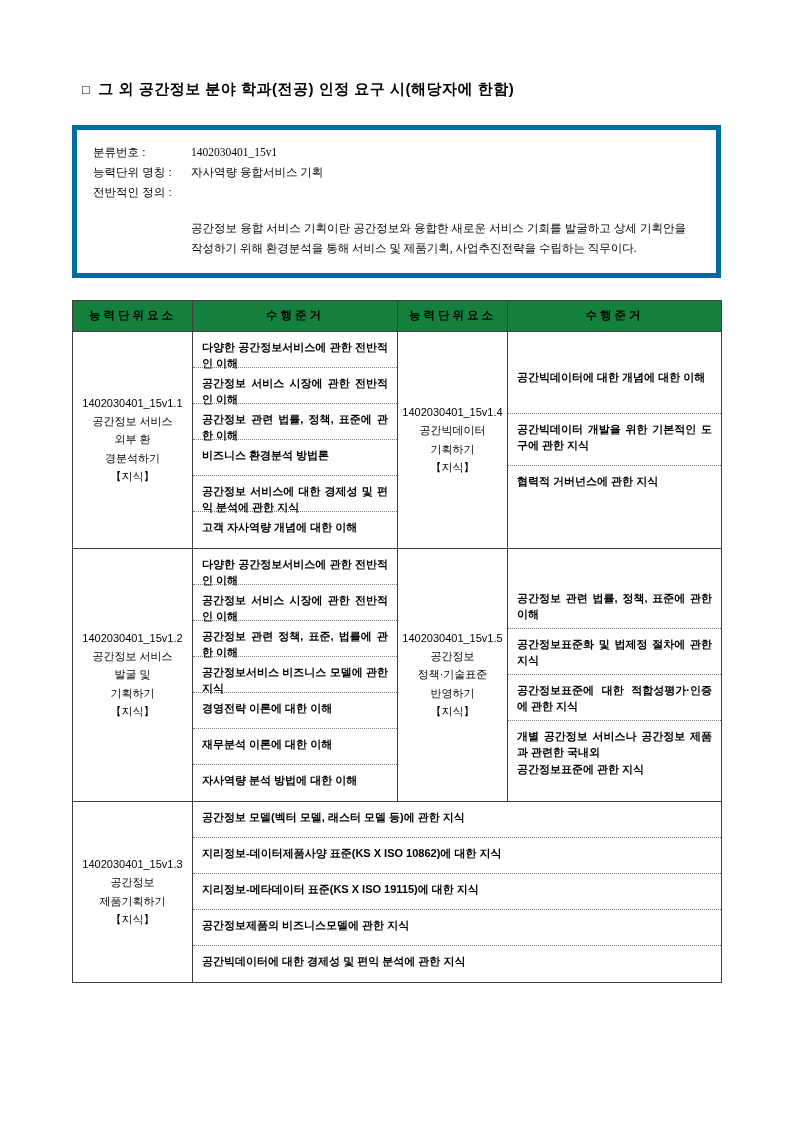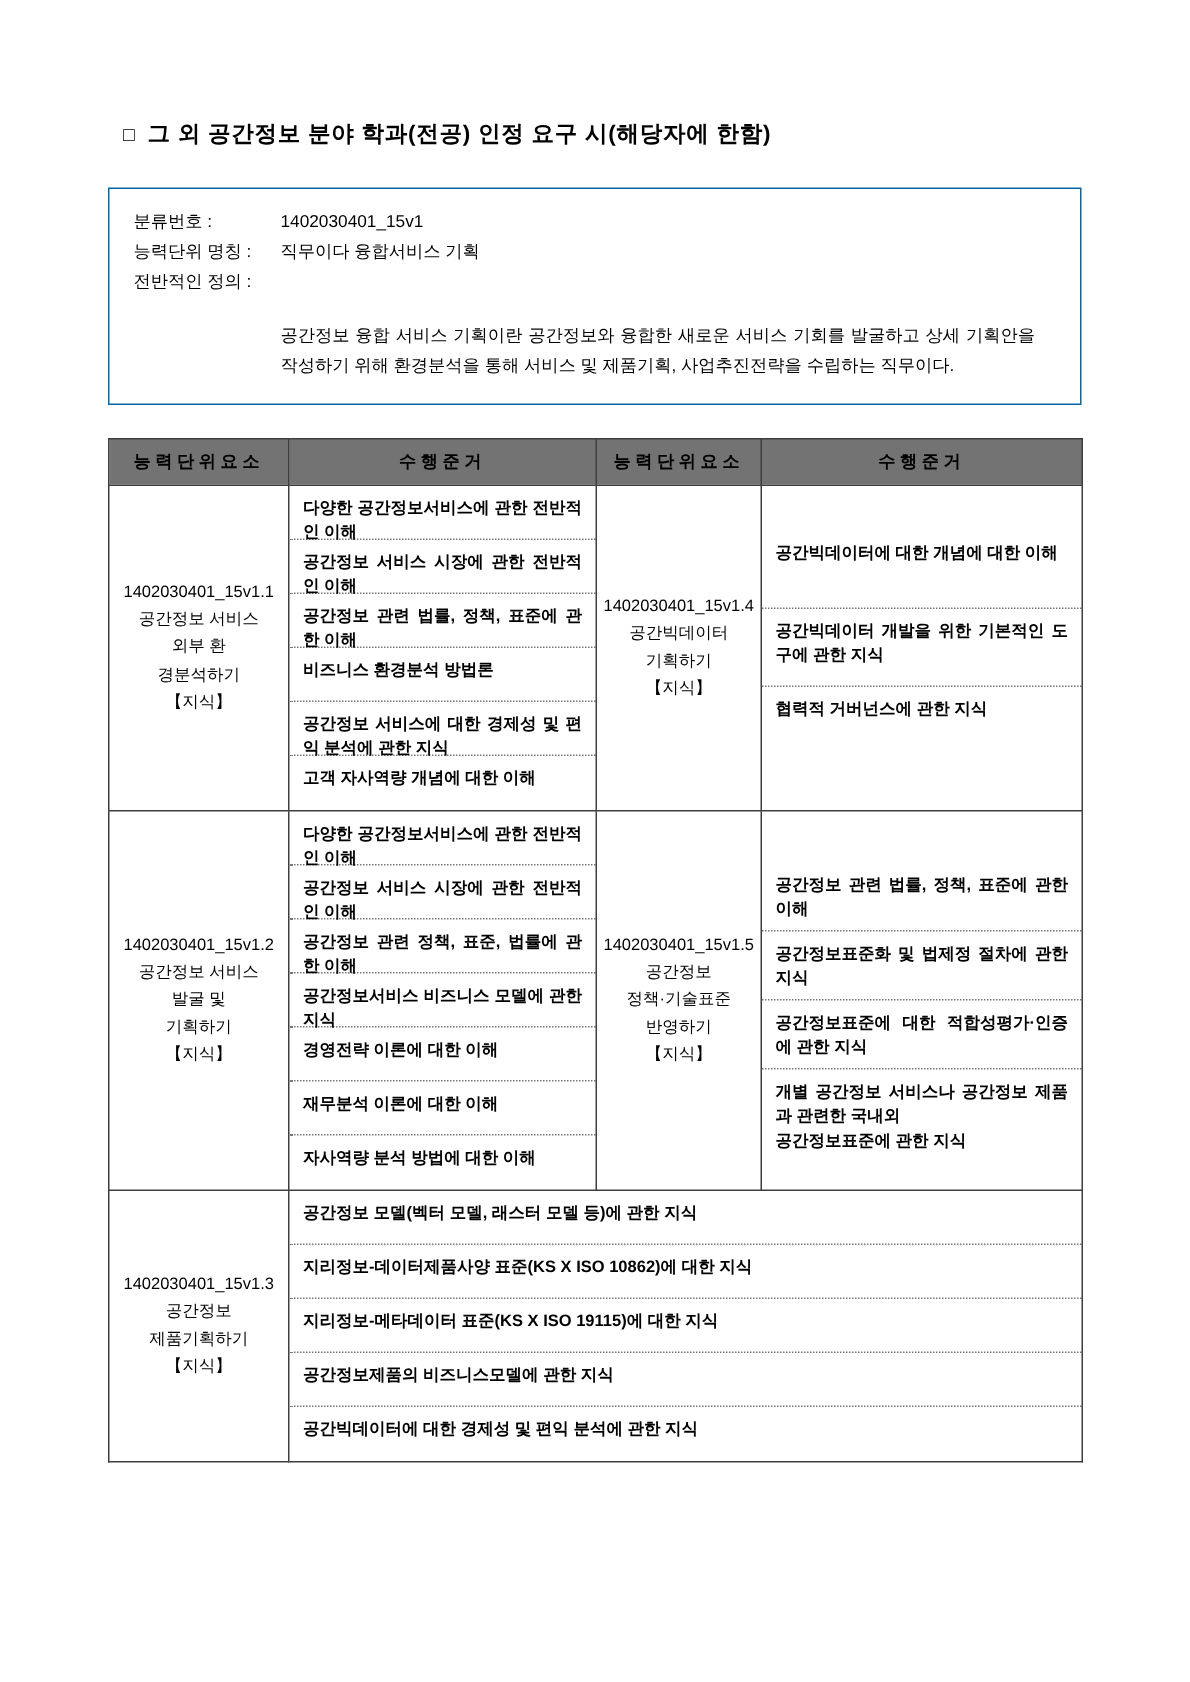--- a/index.html
+++ b/index.html
@@ -29,37 +29,38 @@
     margin: 0 0 26px 10px;
     white-space: nowrap;
   }
   .doc-title .sq {
     font-size: 13px;
     margin-right: 8px;
   }
 
   
   .info-box {
-    border: 1px solid #0369a1;
+    border: 5px solid #0369a1;
     padding: 12px 30px 14px 16px;
     font-size: 11.5px;
     line-height: 1.75;
   }
   .info-row {
     display: flex;
     align-items: flex-start;
   }
   .info-label {
     width: 98px;
     flex: 0 0 98px;
     white-space: nowrap;
   }
   .info-value {
     flex: 1 1 auto;
     text-align: justify;
+    font-family: Liberation Serif, serif;
   }
   .info-value.just {
     text-align: justify;
     text-justify: inter-character;
     margin-top: 36px;
   }
 
   
   table.main {
     width: 100%;
@@ -67,21 +68,21 @@
     margin-top: 22px;
     table-layout: fixed;
   }
   table.main th, table.main td {
     border: 1px solid #3f3f3f;
     vertical-align: middle;
     font-size: 11px;
     padding: 0;
   }
   table.main th {
-    background: #737373;
+    background: #15803d;
     text-align: center;
     font-weight: bold;
     letter-spacing: 3px;
     height: 30px;
     font-size: 11.5px;
   }
   td.elem {
     text-align: center;
     line-height: 1.65;
     padding: 4px 2px;
@@ -125,21 +126,21 @@
     <span class="sq">□</span><span>그 외 공간정보 분야 학과(전공) 인정 요구 시(해당자에 한함)</span>
   </h1>
 
   <div class="info-box">
     <div class="info-row">
       <div class="info-label">분류번호 :</div>
       <div class="info-value">1402030401_15v1</div>
     </div>
     <div class="info-row">
       <div class="info-label">능력단위 명칭 :</div>
-      <div class="info-value">직무이다 융합서비스 기획</div>
+      <div class="info-value">자사역량 융합서비스 기획</div>
     </div>
     <div class="info-row">
       <div class="info-label">전반적인 정의 :</div>
       <div class="info-value just">공간정보 융합 서비스 기획이란 공간정보와 융합한 새로운 서비스 기회를 발굴하고 상세 기획안을 작성하기 위해 환경분석을 통해 서비스 및 제품기획, 사업추진전략을 수립하는 직무이다.</div>
     </div>
   </div>
 
   <table class="main">
     <colgroup>
       <col class="c1">

